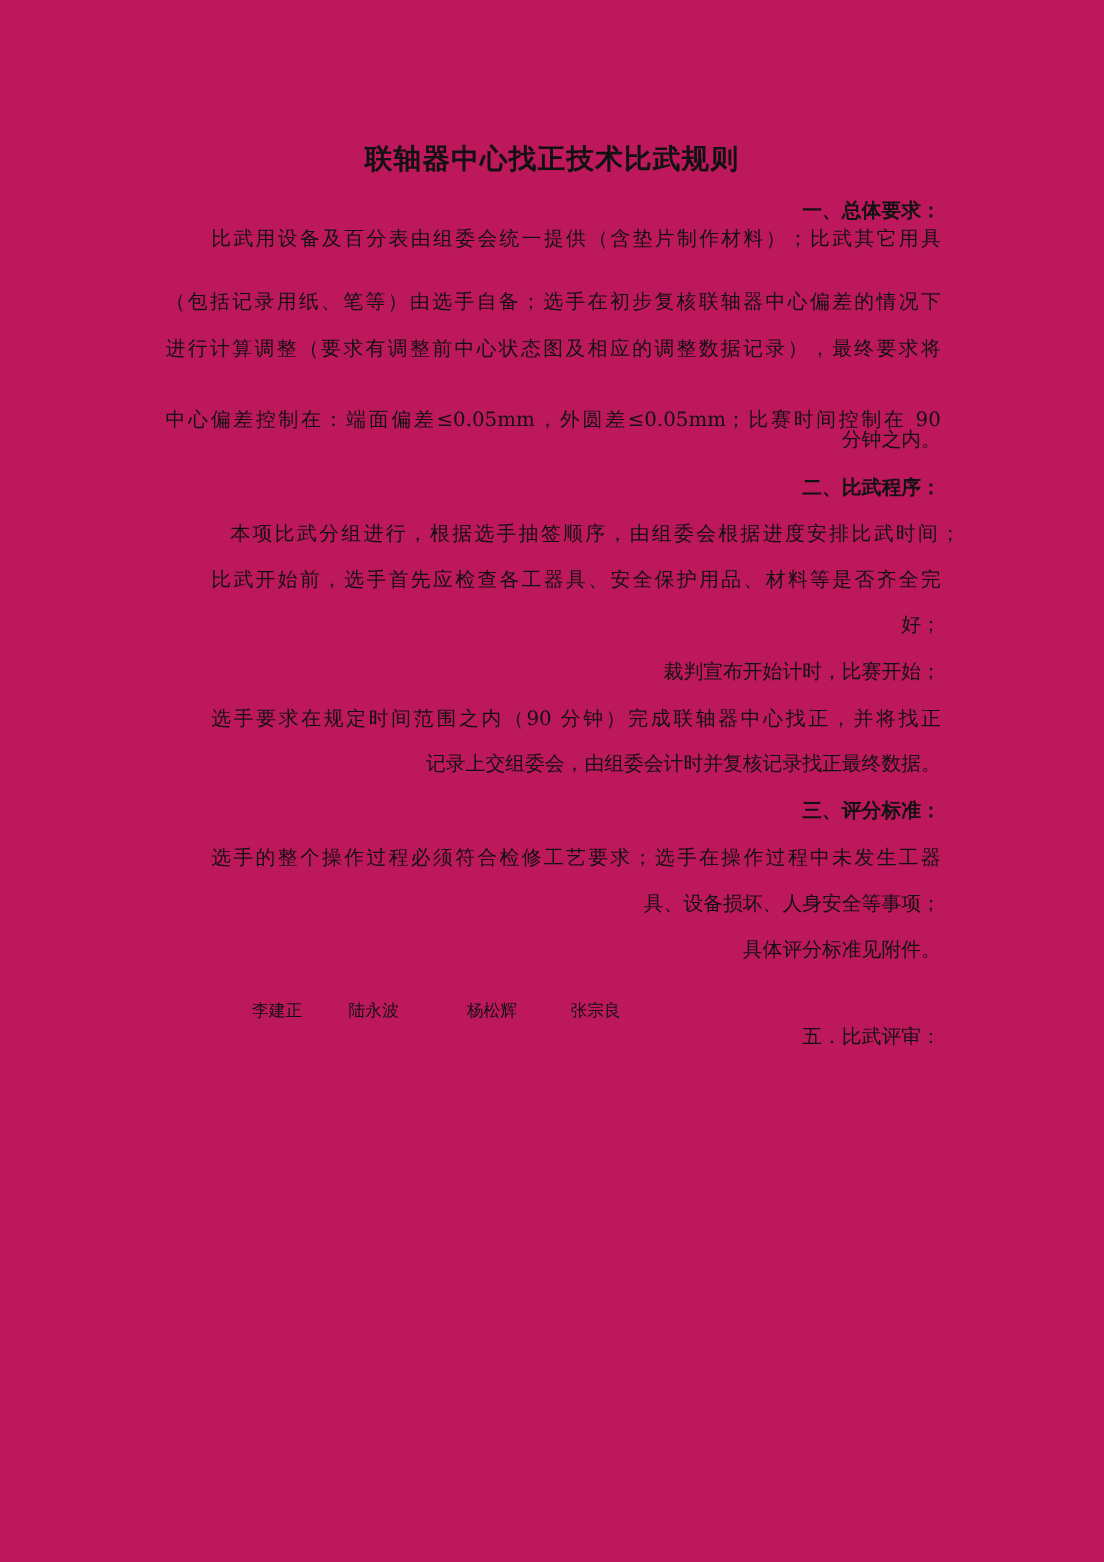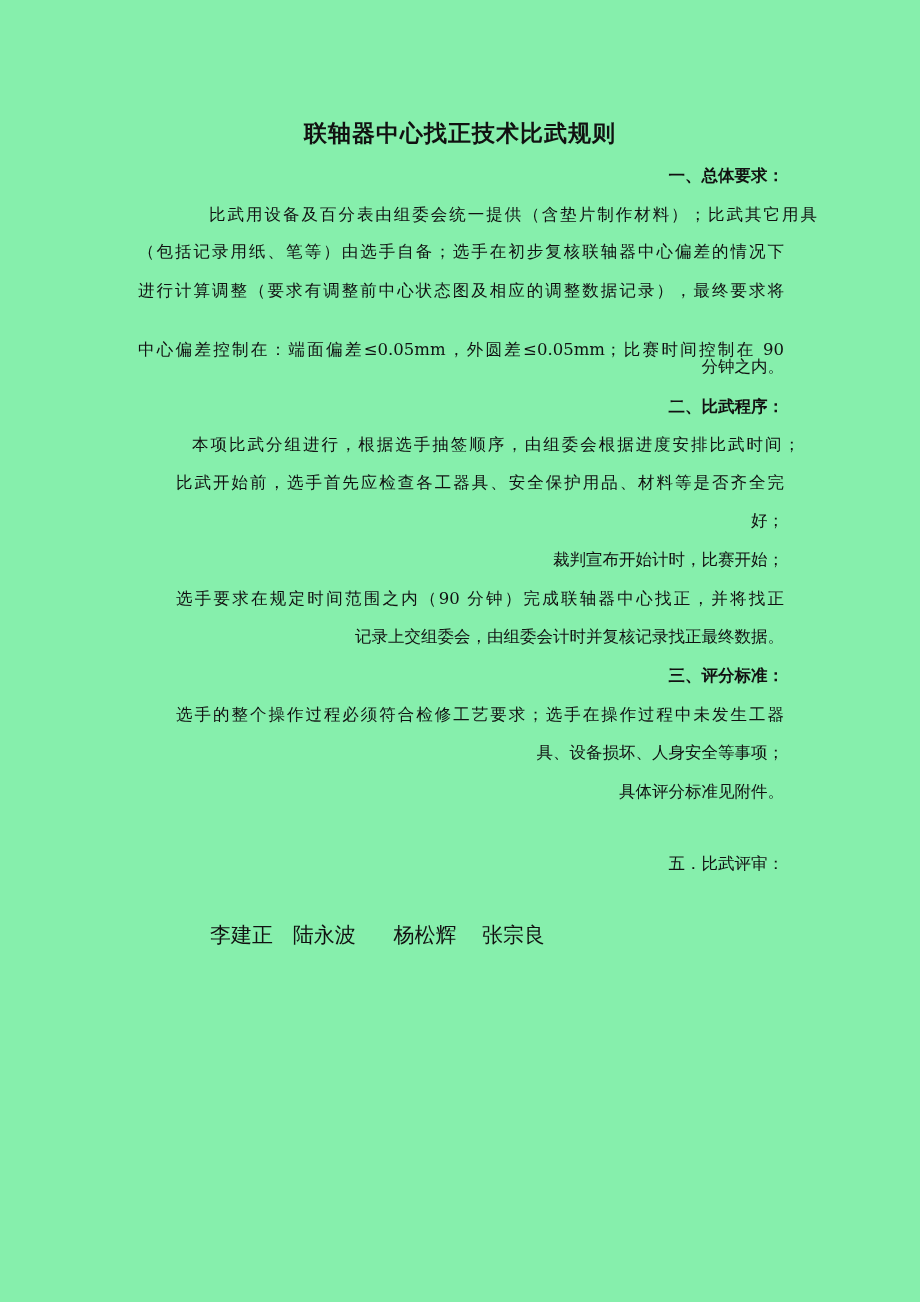--- a/index.html
+++ b/index.html
@@ -12,21 +12,21 @@
       height: 1302px;
       position: relative;
       overflow: hidden;
       font-family: "DejaVu Serif", "Liberation Serif", serif;
       color: #111111;
     }
     .page {
       position: absolute;
       left: 0; top: 0;
       width: 920px; height: 1302px;
-      background: #86efac;
+      background: #be185d;
     }
     .title {
       position: absolute;
       left: 0; width: 920px;
       top: 117px;
       text-align: center;
       font-size: 23px;
       font-weight: bold;
       letter-spacing: 1px;
       line-height: 32px;
@@ -44,36 +44,36 @@
     }
     .indent { left: 176px; width: 608px; }
     .heading { font-weight: bold; }
     .justify {
       text-align: justify;
       text-align-last: justify;
     }
     .signers {
       position: absolute;
       left: 210px;
-      top: 924px;
-      font-size: 21px;
+      top: 832px;
+      font-size: 14px;
       line-height: 22px;
       white-space: nowrap;
     }
     .signer { display: inline-block; }
   </style>
 </head>
 <body>
 
 <div class="page">
 
   <h1 class="title">联轴器中心找正技术比武规则</h1>
 
   <p class="line heading" style="top:165px;">一、总体要求：</p>
-  <p class="line indent justify" style="top:204px;margin-left:33px;">比武用设备及百分表由组委会统一提供（含垫片制作材料）；比武其它用具</p>
+  <p class="line indent justify" style="top:188px;">比武用设备及百分表由组委会统一提供（含垫片制作材料）；比武其它用具</p>
   <p class="line justify" style="top:241px;">（包括记录用纸、笔等）由选手自备；选手在初步复核联轴器中心偏差的情况下</p>
   <p class="line justify" style="top:280px;">进行计算调整（要求有调整前中心状态图及相应的调整数据记录），最终要求将</p>
   <p class="line justify" style="top:304px;margin-top:35px;">中心偏差控制在：端面偏差≤0.05mm，外圆差≤0.05mm；比赛时间控制在 90</p>
   <p class="line" style="top:356px;">分钟之内。</p>
 
   <p class="line heading" style="top:396px;">二、比武程序：</p>
   <p class="line indent justify" style="top:434px;margin-left:16px;">本项比武分组进行，根据选手抽签顺序，由组委会根据进度安排比武时间；</p>
   <p class="line indent justify" style="top:472px;">比武开始前，选手首先应检查各工器具、安全保护用品、材料等是否齐全完</p>
   <p class="line" style="top:510px;">好；</p>
   <p class="line indent" style="top:549px;">裁判宣布开始计时，比赛开始；</p>

